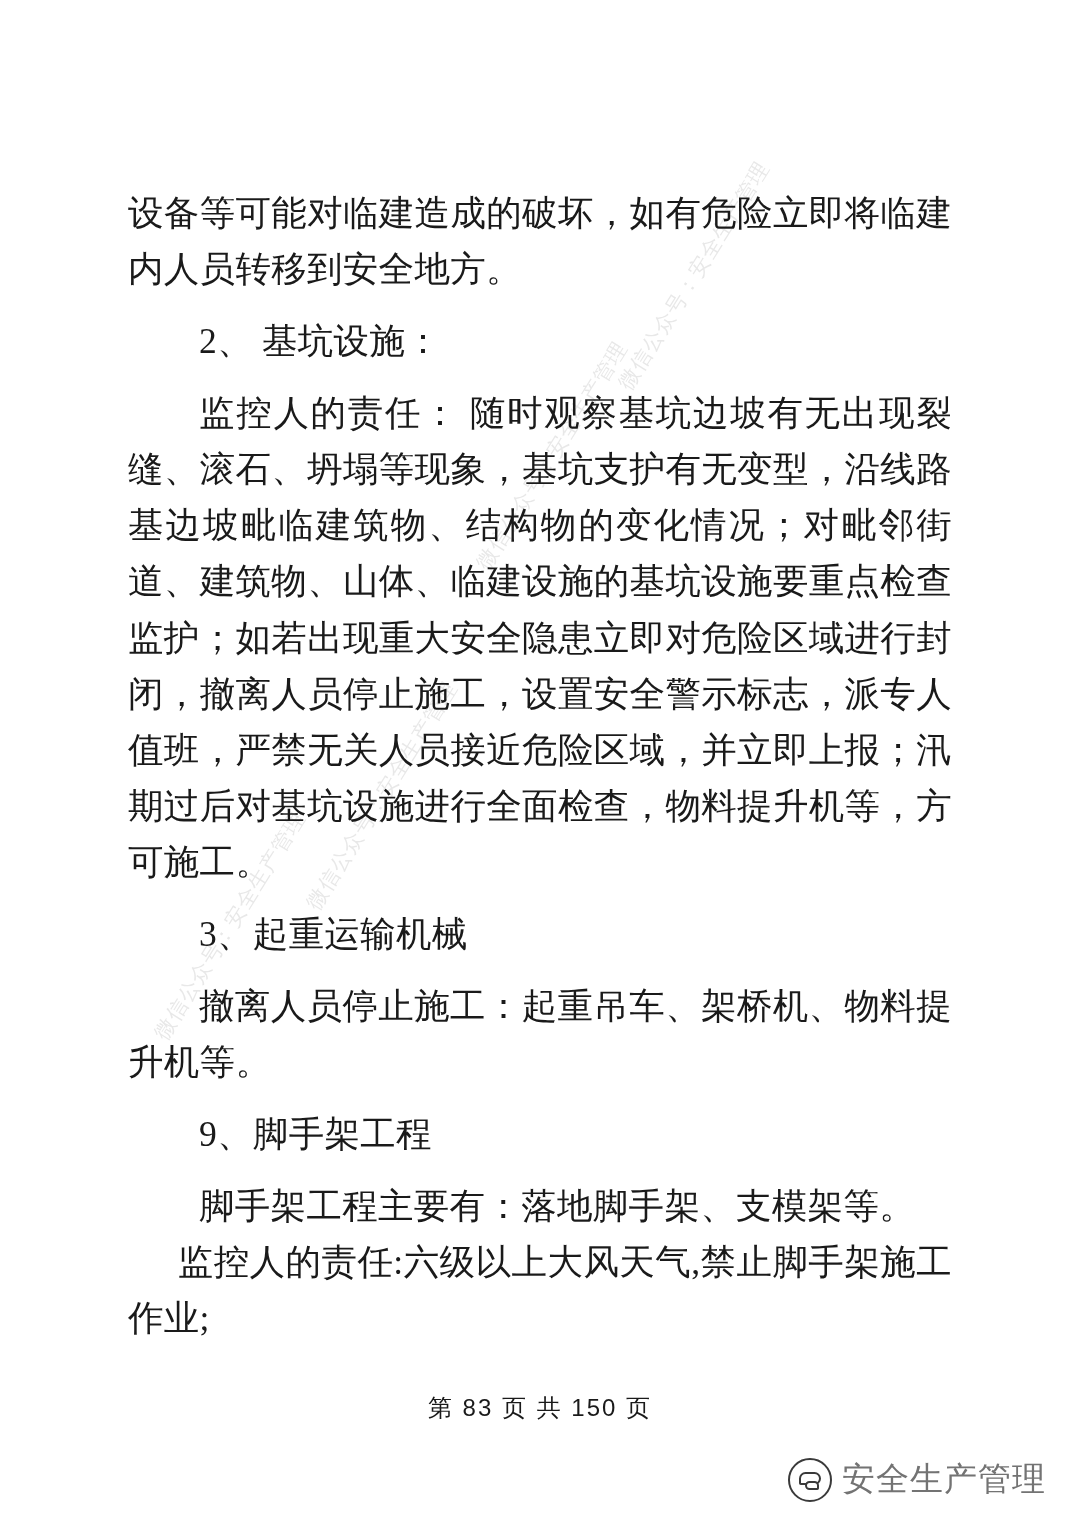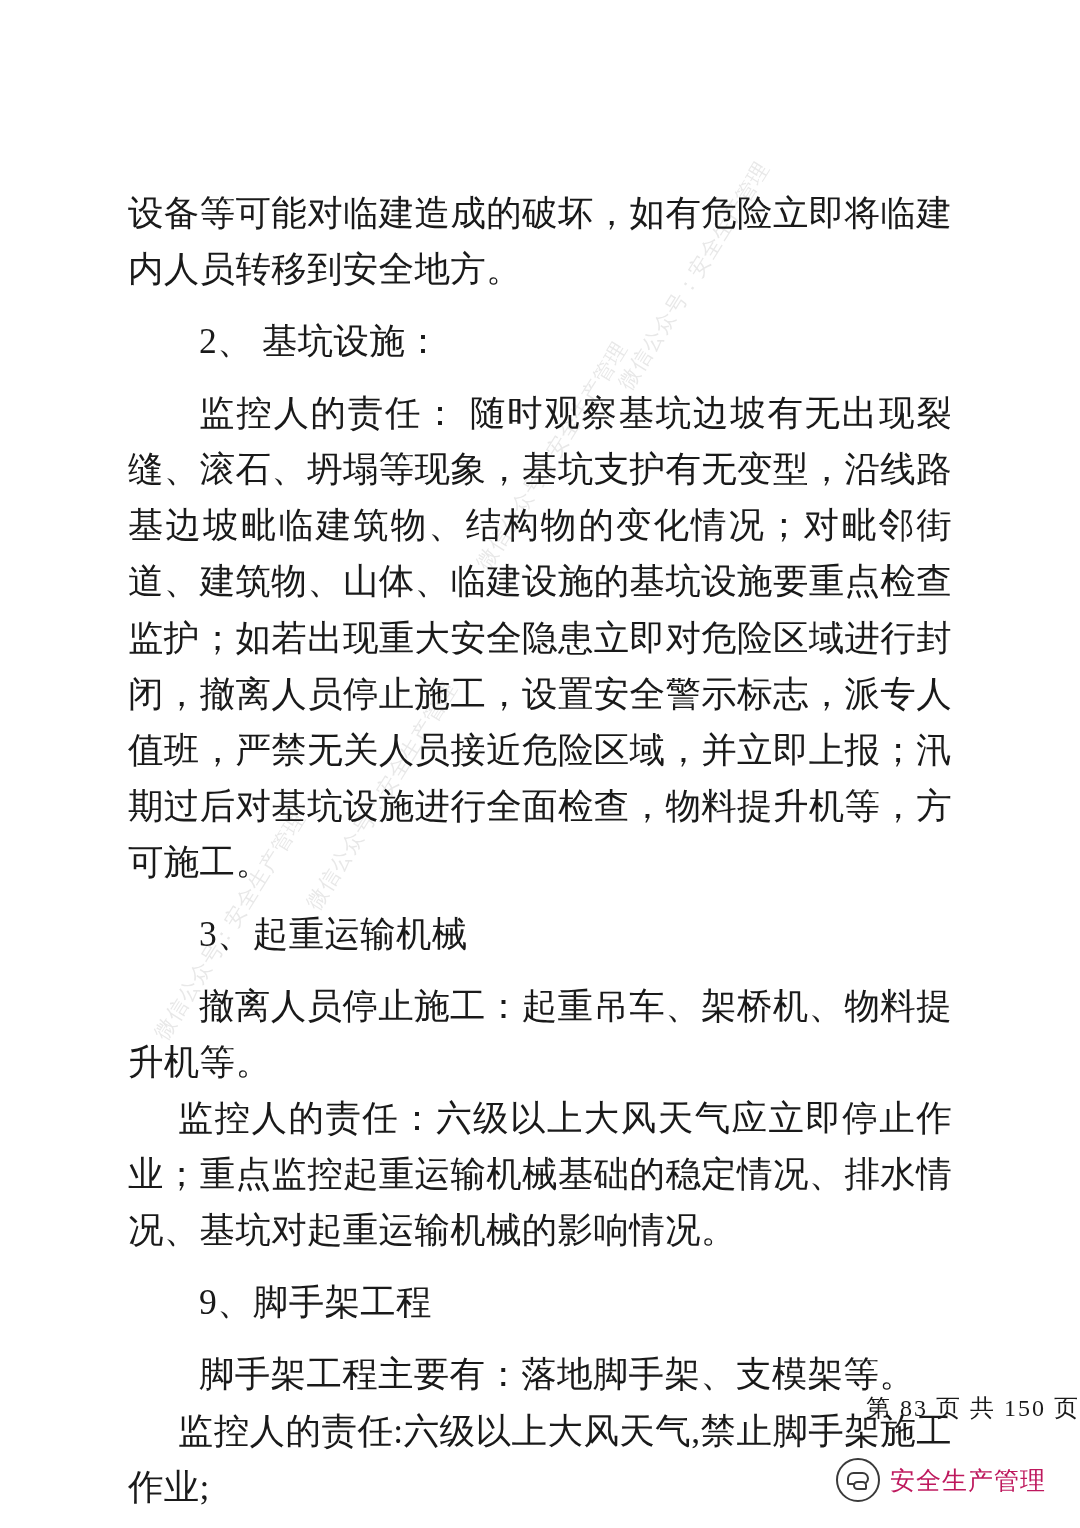--- a/index.html
+++ b/index.html
@@ -79,23 +79,23 @@
   .wm-d {
     top: 900px;
     left: 300px;
     transform: rotate(-58deg);
   }
   .footer {
     position: absolute;
     left: 0;
     top: 1392px;
     width: 1080px;
-    text-align: right;
+    text-align: center;
     font-size: 24px;
-    font-family: Liberation Serif, serif;
+    font-family: Liberation Sans, sans-serif;
     z-index: 3;
     color: #1a1a1a;
     letter-spacing: 2px;
   }
   .badge {
     position: absolute;
     right: 34px;
     bottom: 26px;
     display: flex;
     align-items: center;
@@ -127,23 +127,23 @@
     left: 15px;
     top: 21px;
     width: 14px;
     height: 9px;
     border: 2px solid #3a3a3a;
     border-radius: 8px 8px 3px 8px;
     background: #ffffff;
     box-sizing: border-box;
   }
   .badge-text {
-    font-size: 25px;
+    font-size: 33px;
     font-family: Liberation Sans, sans-serif;
-    color: #be185d;
+    color: #737373;
     letter-spacing: 1px;
   }
 </style>
 </head>
 <body>
 
 <div class="page">
 
   <div class="watermark-layer">
     <div class="wm wm-a">微信公众号：安全生产管理</div>
@@ -151,21 +151,20 @@
     <div class="wm wm-c">微信公众号：安全生产管理</div>
     <div class="wm wm-d">微信公众号：安全生产管理</div>
   </div>
 
   <div class="doc-body">
     <p class="para">设备等可能对临建造成的破坏，如有危险立即将临建内人员转移到安全地方。</p>
     <p class="para indent1">2、 基坑设施：</p>
     <p class="para indent1">监控人的责任： 随时观察基坑边坡有无出现裂缝、滚石、坍塌等现象，基坑支护有无变型，沿线路基边坡毗临建筑物、结构物的变化情况；对毗邻街道、建筑物、山体、临建设施的基坑设施要重点检查监护；如若出现重大安全隐患立即对危险区域进行封闭，撤离人员停止施工，设置安全警示标志，派专人值班，严禁无关人员接近危险区域，并立即上报；汛期过后对基坑设施进行全面检查，物料提升机等，方可施工。</p>
     <p class="para indent1">3、起重运输机械</p>
     <p class="para indent1">撤离人员停止施工：起重吊车、架桥机、物料提升机等。</p>
-    <p class="para indent-half">监控人的责任：六级以上大风天气应立即停止作业；重点监控起重运输机械基础的稳定情况、排水情况、基坑对起重运输机械的影响情况。</p>
     <p class="para indent1">9、脚手架工程</p>
     <p class="para indent1">脚手架工程主要有：落地脚手架、支模架等。</p>
     <p class="para indent-half">监控人的责任:六级以上大风天气,禁止脚手架施工作业;</p>
   </div>
 
   <div class="footer">第 83 页 共 150 页</div>
 
   <div class="badge">
     <span class="badge-icon"></span>
     <span class="badge-text">安全生产管理</span>

